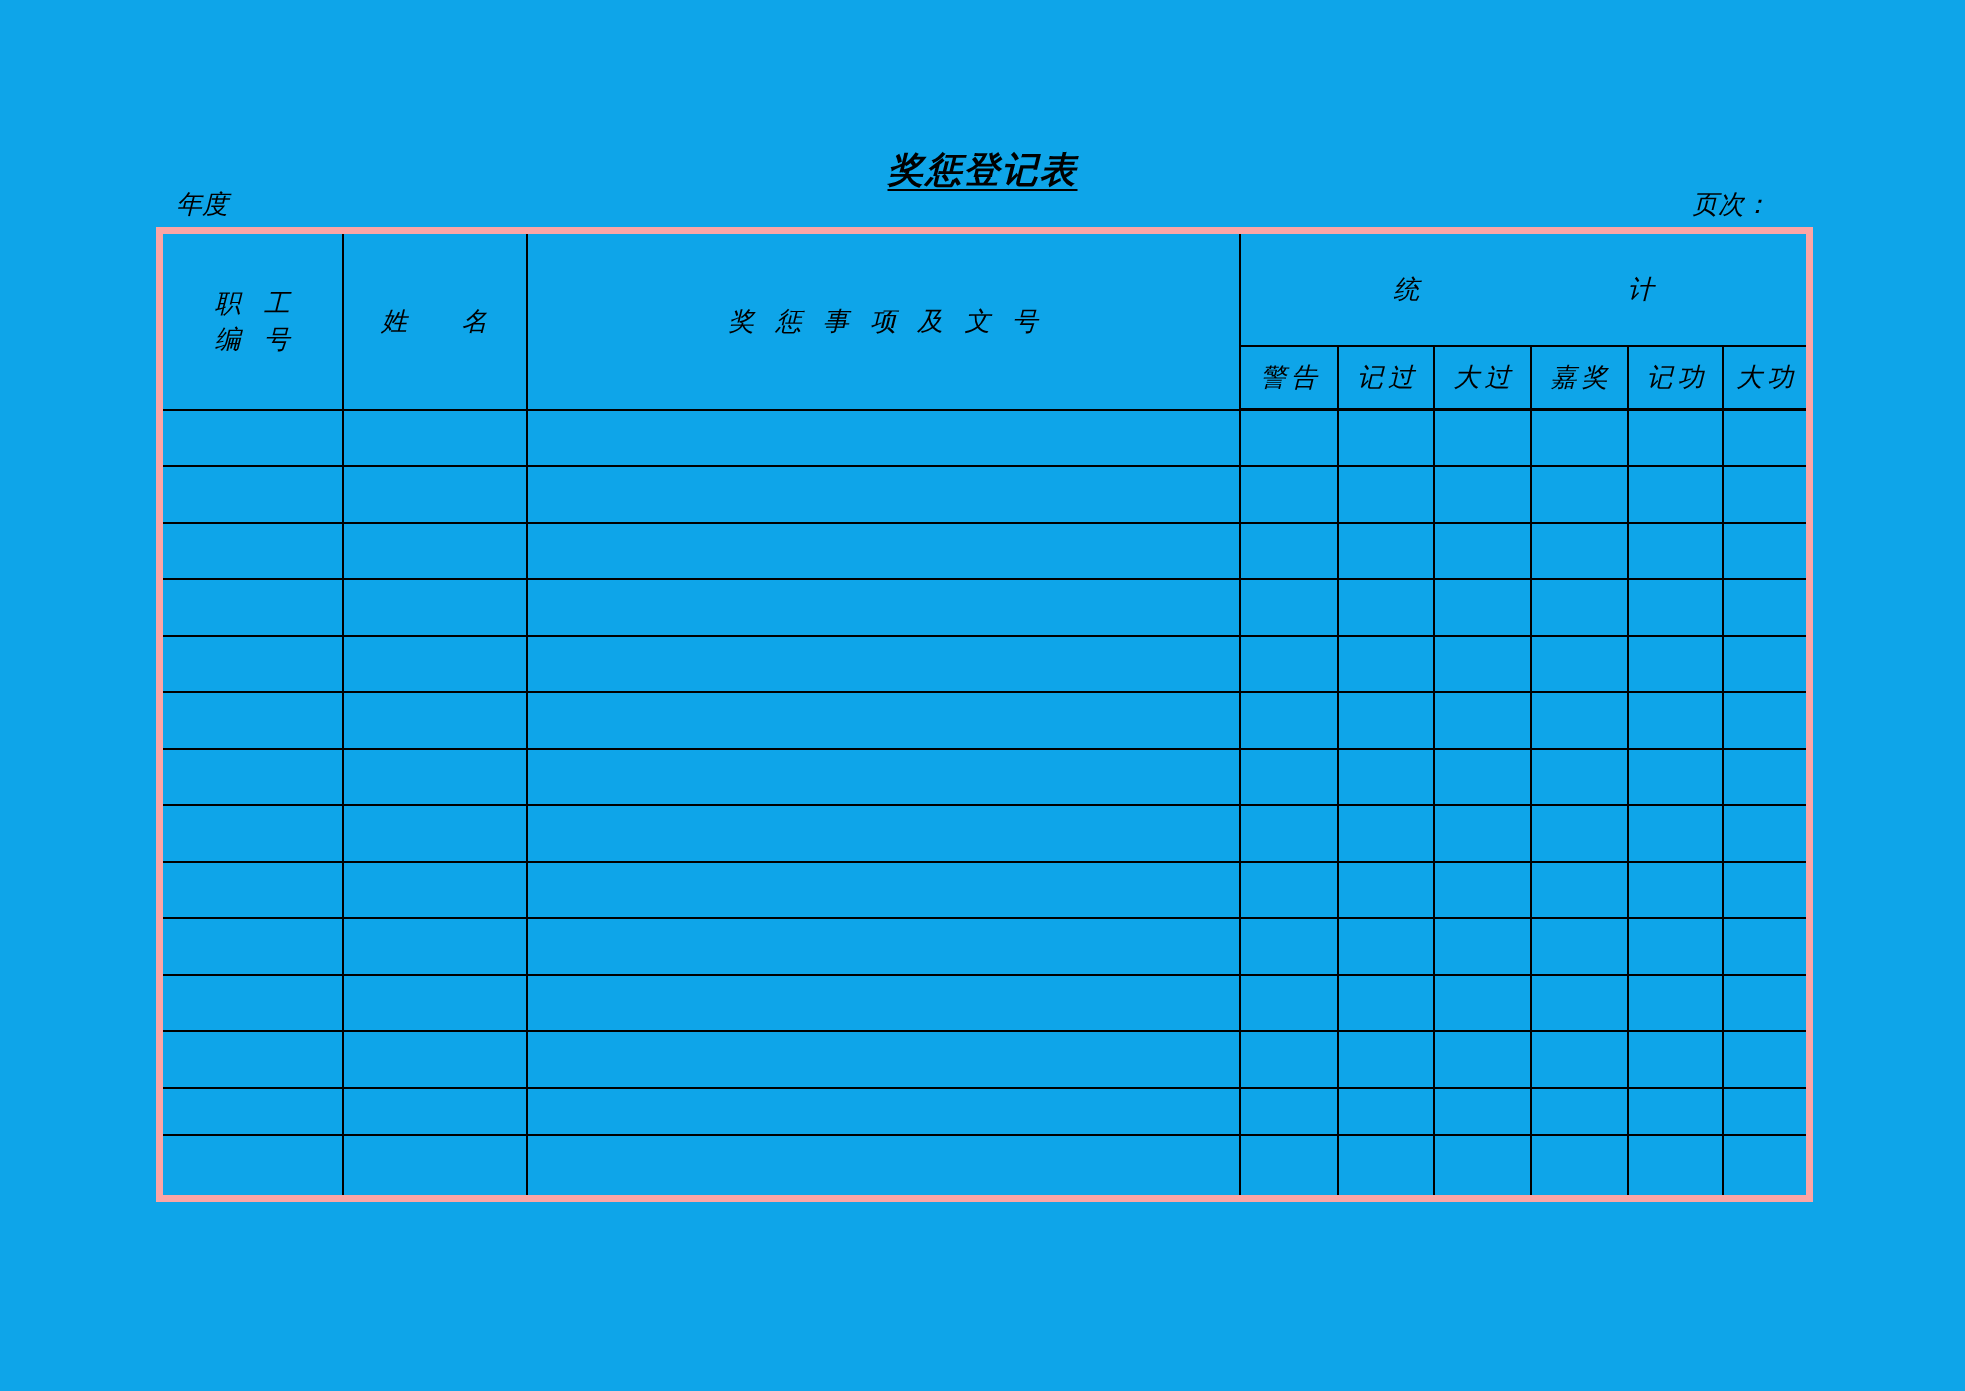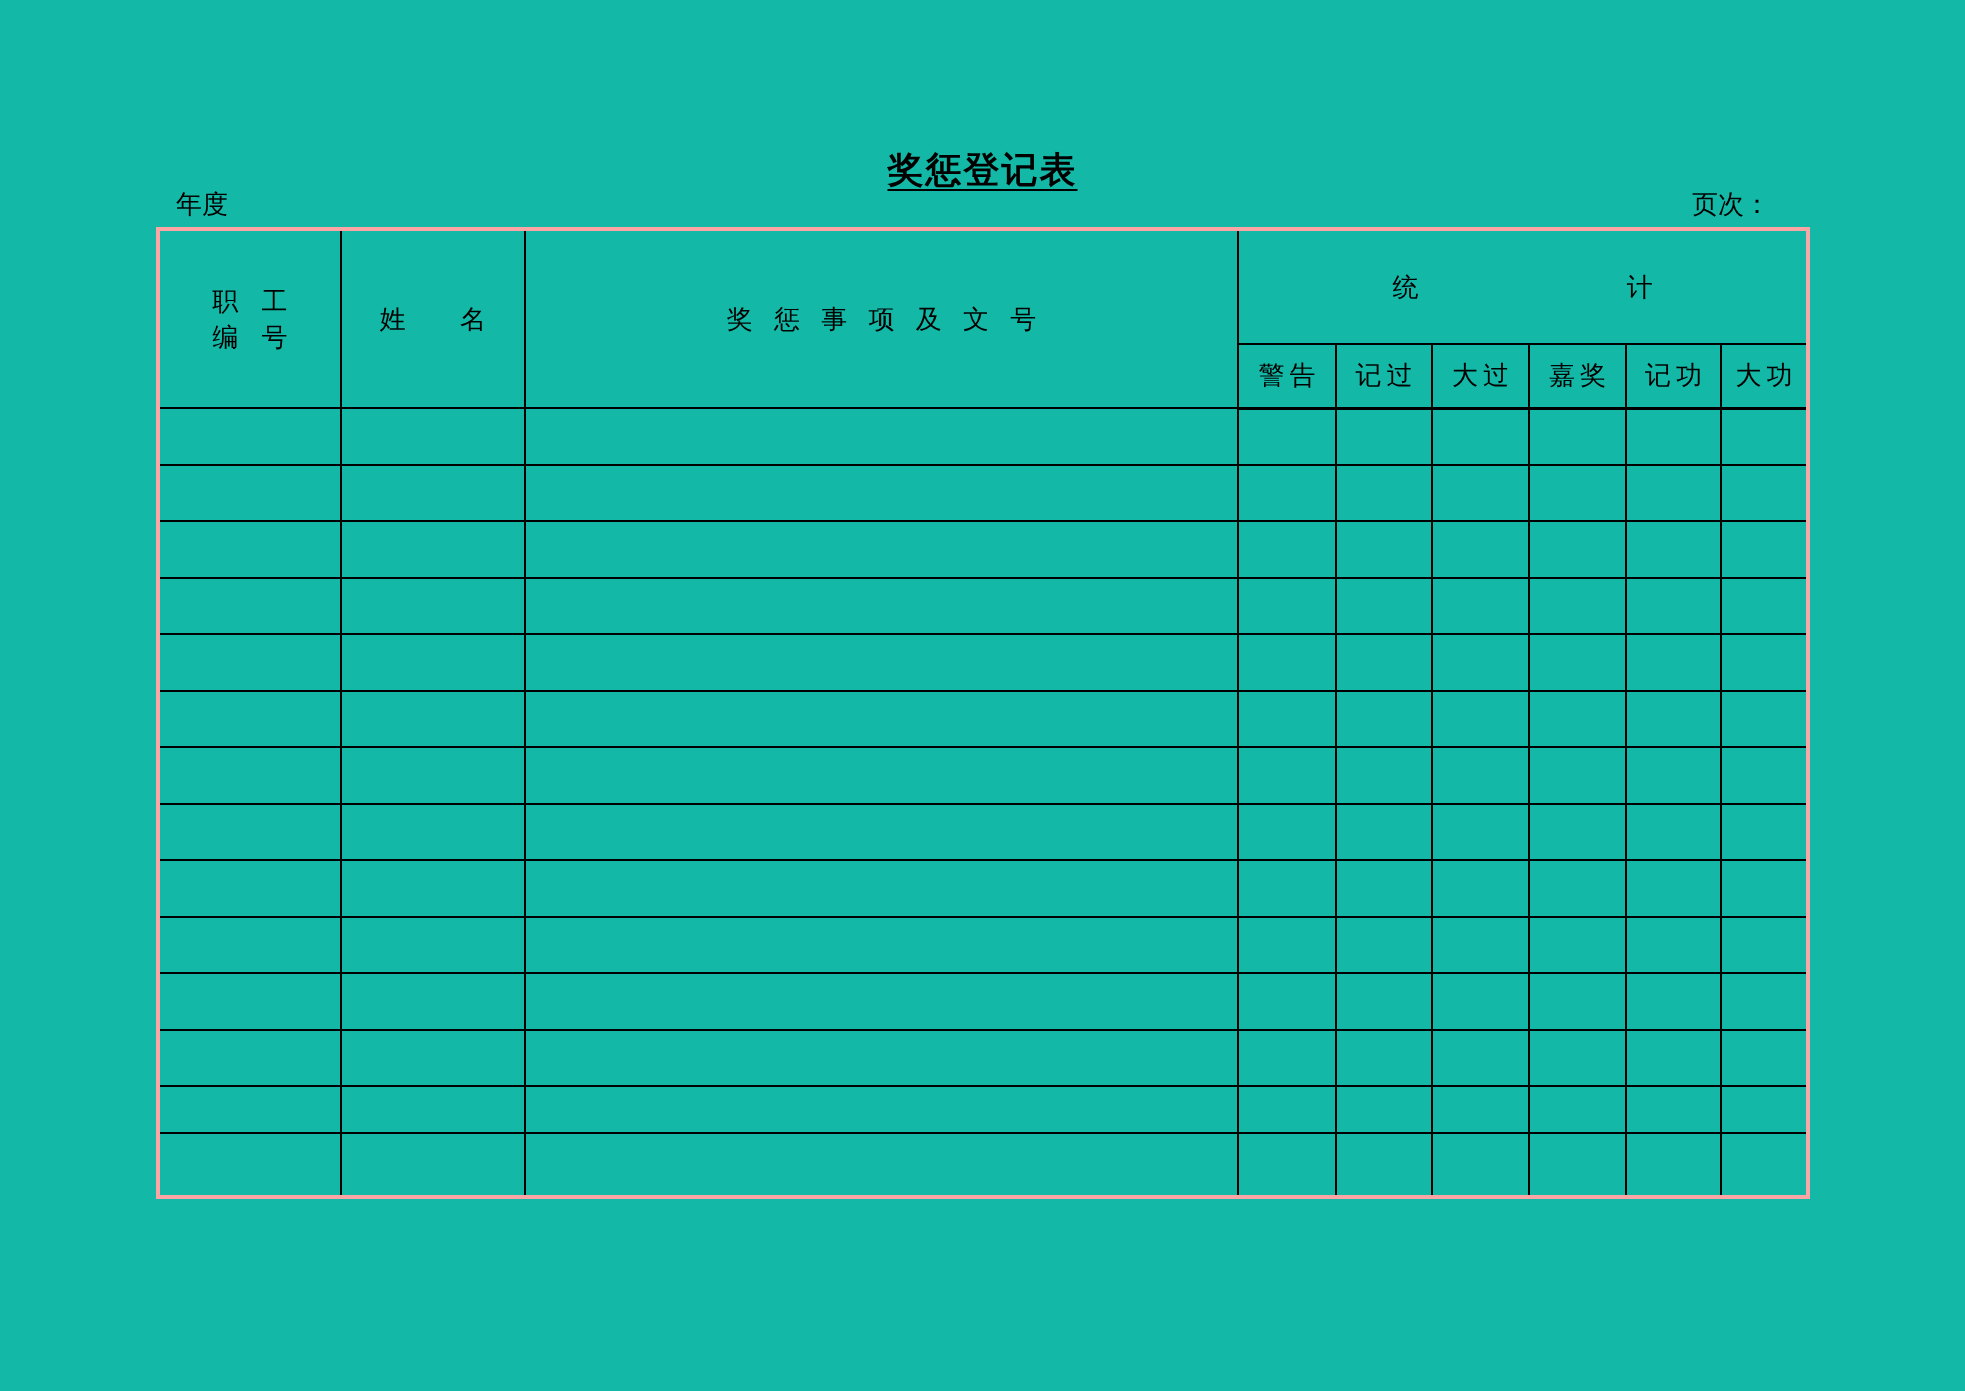--- a/index.html
+++ b/index.html
@@ -4,24 +4,25 @@
 <style>
   html, body {
     margin: 0;
     padding: 0;
     background: #ffffff;
   }
   .page {
     position: relative;
     width: 1965px;
     height: 1391px;
-    background: #14b8a6;
+    background: #0ea5e9;
     font-family: "DejaVu Serif", "Liberation Serif", serif;
     color: #000000;
     overflow: hidden;
+    font-style: italic;
   }
 
   
   .doc-title {
     position: absolute;
     top: 146px;
     left: 0;
     width: 1965px;
     text-align: center;
     font-family: "DejaVu Sans", "Liberation Sans", sans-serif;
@@ -49,21 +50,21 @@
   }
 
   
   table.reg-table {
     position: absolute;
     left: 156px;
     top: 227px;
     width: 1650px;
     border-collapse: collapse;
     table-layout: fixed;
-    border: 4px solid #fca5a5;
+    border: 7px solid #fca5a5;
   }
   table.reg-table th,
   table.reg-table td {
     border: 2px solid #000000;
     padding: 0;
     font-weight: normal;
     font-size: 26px;
     text-align: center;
     vertical-align: middle;
     overflow: hidden;

